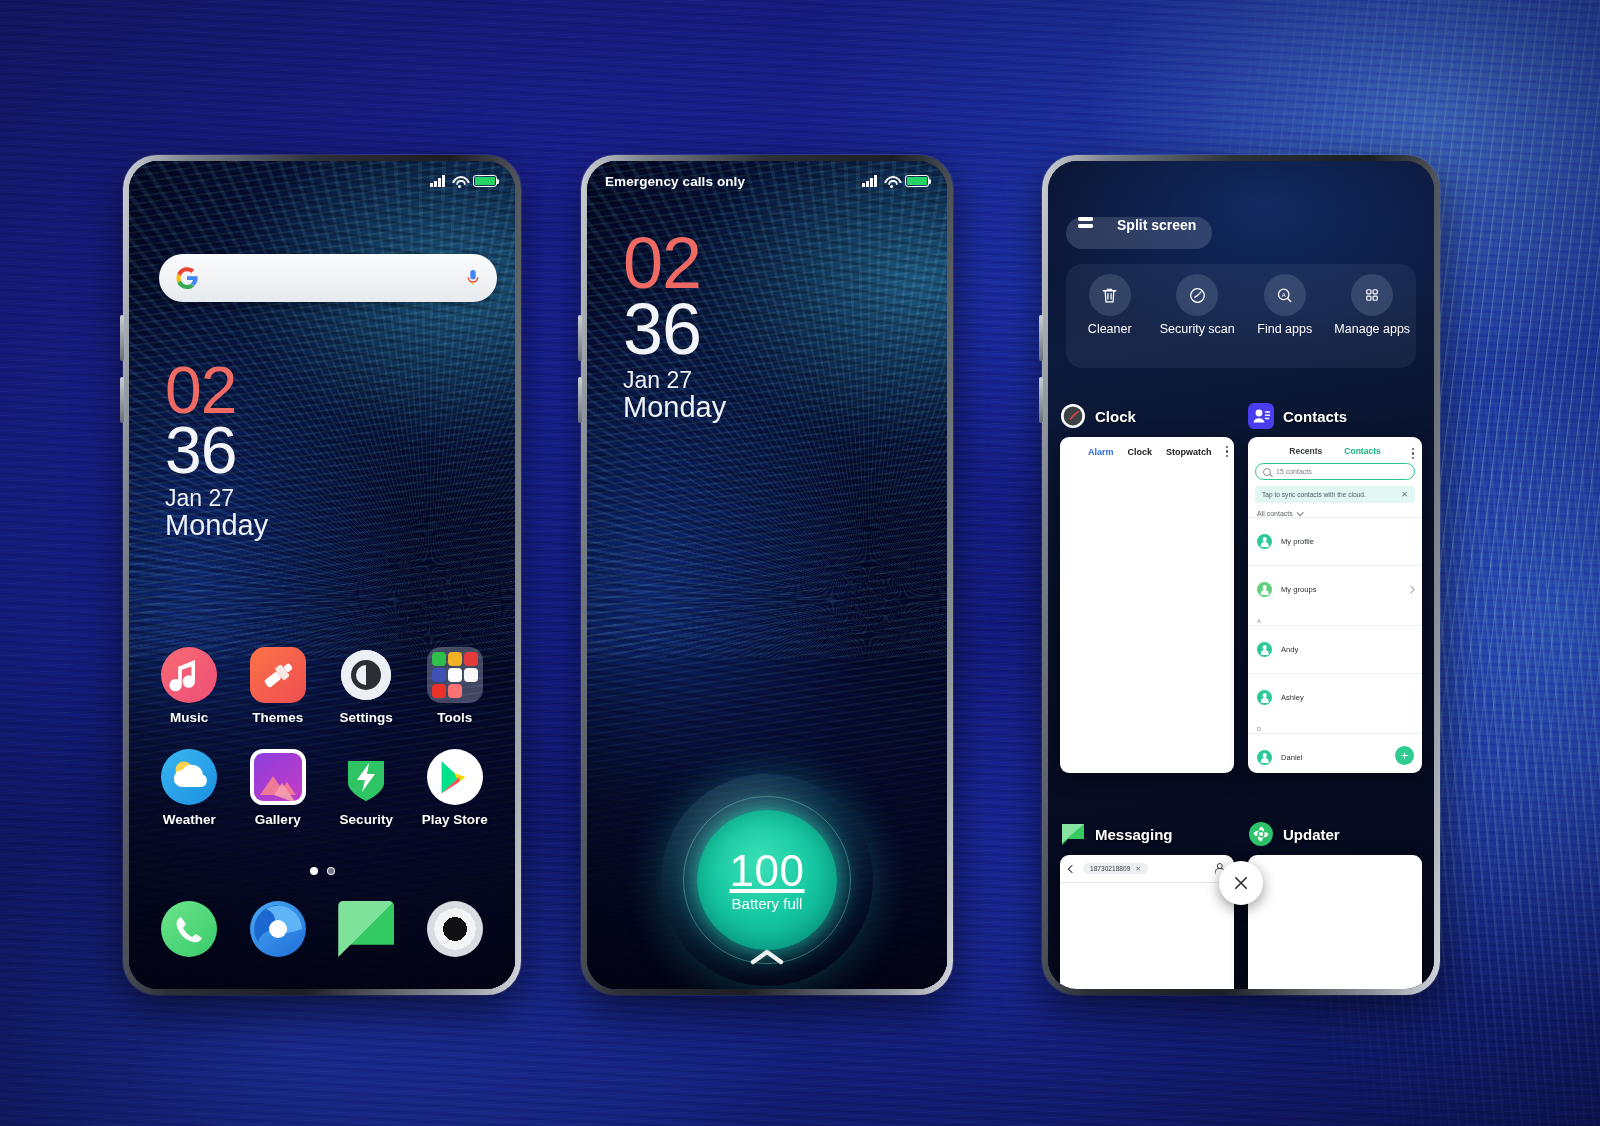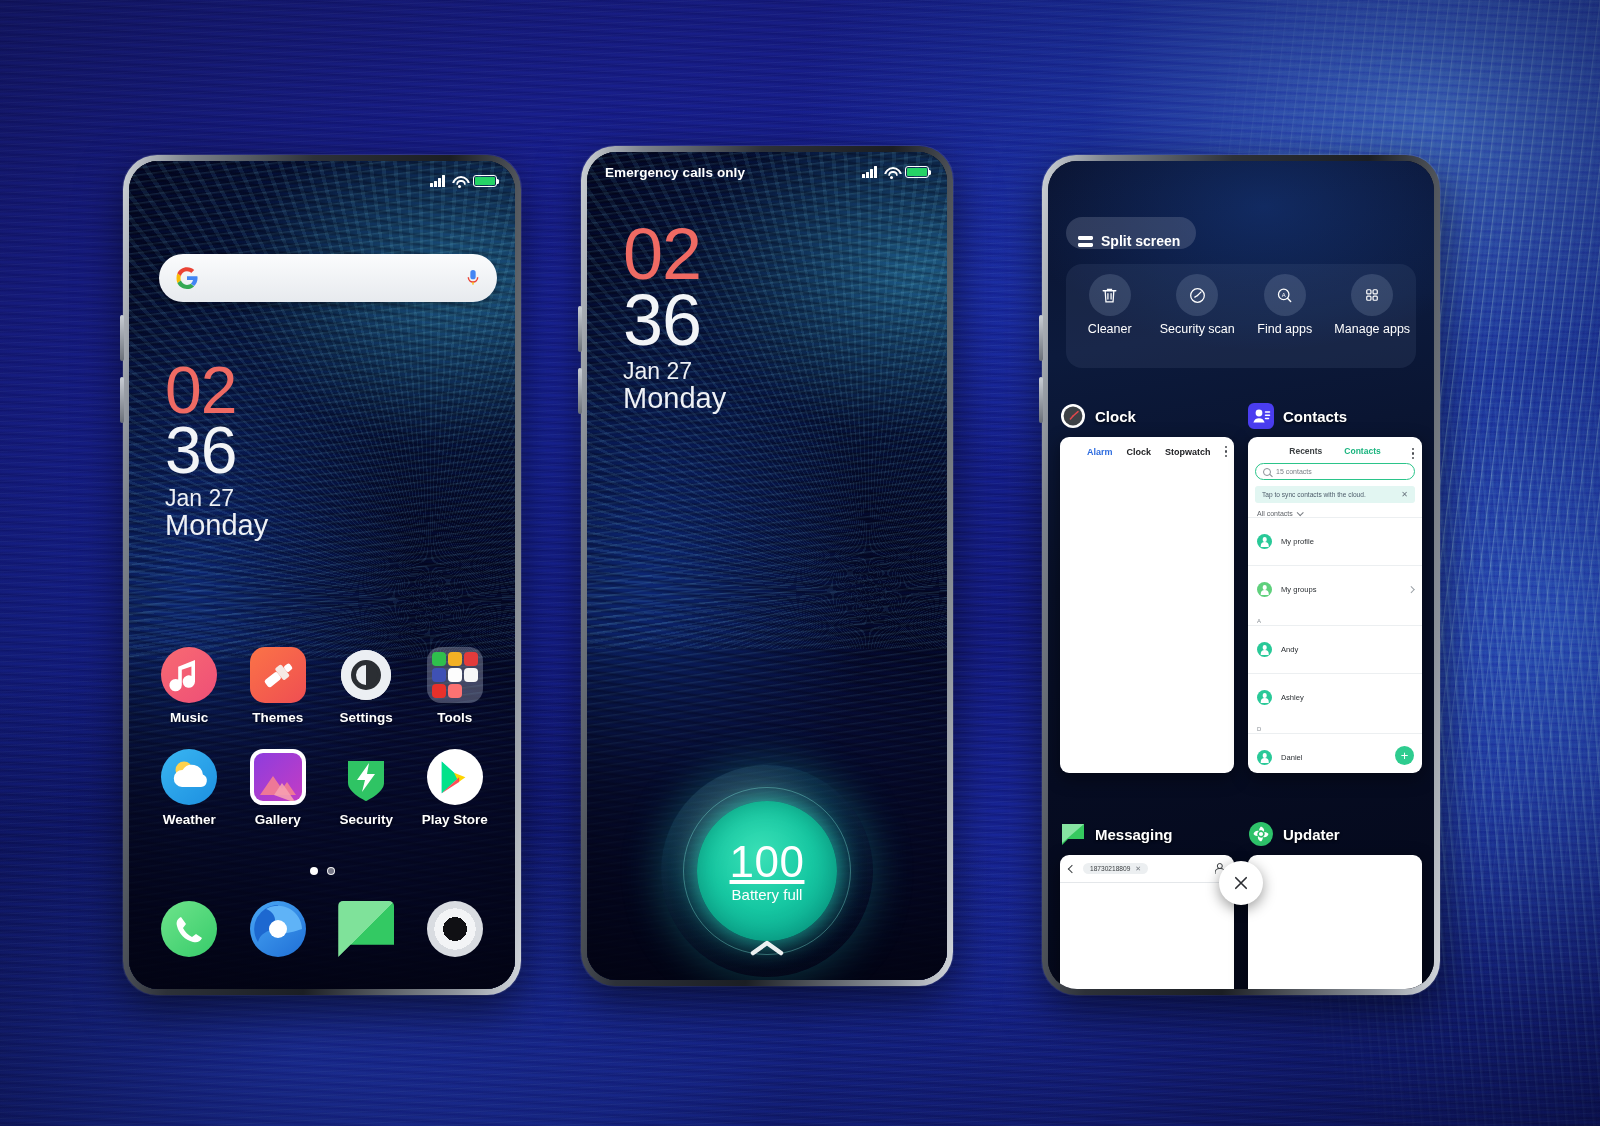--- a/index.html
+++ b/index.html
@@ -88,21 +88,21 @@
           padding:6px; box-shadow:0 16px 46px rgba(0,0,0,.55), 0 0 0 1px rgba(255,255,255,.12); }
   .screen{ position:relative; width:100%; height:100%; border-radius:29px; overflow:hidden; background:#05060f; }
 
   
   .sidebtn{ position:absolute; width:4px; border-radius:3px;
             background:linear-gradient(180deg,#c9ced5,#6a7079); z-index:25; }
 
   
   #phone1{ left:123px; top:155px; width:398px; height:840px; }
   
-  #phone2{ left:581px; top:146px; width:372px; height:840px; }
+  #phone2{ left:581px; top:155px; width:372px; height:840px; }
   
   #phone3{ left:1042px; top:155px; width:398px; height:840px; }
 
   
   .wp{
     position:absolute; inset:0;
     background:
       radial-gradient(ellipse 420px 300px at 330px 120px, rgba(50,150,190,.55) 0%, rgba(10,40,90,.2) 55%, rgba(0,0,0,0) 80%),
       radial-gradient(ellipse 300px 420px at 60px 430px, rgba(20,60,160,.55) 0%, rgba(0,0,0,0) 75%),
       radial-gradient(ellipse 480px 400px at 220px 760px, rgba(15,25,110,.75) 0%, rgba(2,4,30,.9) 70%),
@@ -237,21 +237,21 @@
               width:34px; height:16px; z-index:13; }
 
   
   .p3bg{ position:absolute; inset:0;
     background:linear-gradient(170deg,#0a1330 0%,#0c1a3c 22%,#081028 48%,#060c22 70%,#04081a 100%); }
   .p3glow{ position:absolute; left:-10%; top:-8%; width:120%; height:45%;
     background:radial-gradient(ellipse 340px 200px at 55% 30%, rgba(30,80,180,.35) 0%, rgba(0,0,0,0) 72%); }
 
   .splitchip{ position:absolute; left:18px; top:56px; height:32px; padding:0 16px 0 12px;
     border-radius:18px; background:rgba(128,140,165,.30);
-    display:flex; align-items:flex-end; gap:8px; z-index:14; }
+    display:flex; align-items:flex-start; gap:24px; z-index:14; }
   .splitchip .glyph{ width:15px; height:13px; display:flex; flex-direction:column; gap:2.4px; }
   .splitchip .glyph i{ display:block; height:4.4px; background:#fff; border-radius:1.4px; }
   .splitchip span{ color:#fff; font-size:14px; font-weight:bold; }
 
   .toolpanel{ position:absolute; left:18px; right:18px; top:103px; height:104px;
     border-radius:16px; background:rgba(95,115,150,.16); z-index:13;
     display:grid; grid-template-columns:repeat(4,1fr); align-items:start; padding-top:10px; }
   .toolcell{ display:flex; flex-direction:column; align-items:center; gap:6px; }
   .toolcirc{ width:42px; height:42px; border-radius:50%; background:rgba(150,168,195,.22);
              display:flex; align-items:center; justify-content:center; }
@@ -262,21 +262,21 @@
   .rrow.top{ top:0; }
   .rrow.bottom{ top:418px; }
   .rcard{ flex:1 1 0; min-width:0; }
   .rhead{ display:flex; align-items:center; gap:9px; margin-bottom:8px; }
   .rhead .hicon{ width:26px; height:26px; flex:0 0 auto; }
   .rhead .hname{ color:#fff; font-size:15px; font-weight:bold; text-shadow:0 1px 3px rgba(0,0,0,.8); }
   .rbody{ background:#fff; border-radius:9px; height:336px; overflow:hidden; position:relative;
           box-shadow:0 5px 18px rgba(0,0,0,.45); }
 
   
-  .clk-tabs{ display:flex; align-items:center; gap:14px; padding:9px 10px 0 0;margin-left:27px; }
+  .clk-tabs{ display:flex; align-items:center; gap:14px; padding:9px 10px 0 28px; }
   .clk-tabs b{ font-size:9px; }
   .clk-tabs .t1{ color:#2d6cdf; } .clk-tabs .t2{ color:#202124; } .clk-tabs .t3{ color:#202124; }
   .kebab{ margin-left:auto; display:flex; flex-direction:column; gap:2px; padding-right:2px; }
   .kebab i{ width:2.4px; height:2.4px; border-radius:50%; background:#4a4d52; display:block; }
 
   
   .ct-tabs{ display:flex; align-items:center; justify-content:center; gap:22px; padding:9px 8px 0 8px; position:relative; }
   .ct-tabs .a{ font-size:8.5px; color:#3c4043; font-weight:bold; }
   .ct-tabs .b{ font-size:8.5px; color:#19b47e; font-weight:bold; }
   .ct-search{ margin:7px 7px 0 7px; height:17px; border:1px solid #2bc48a; border-radius:9px;

